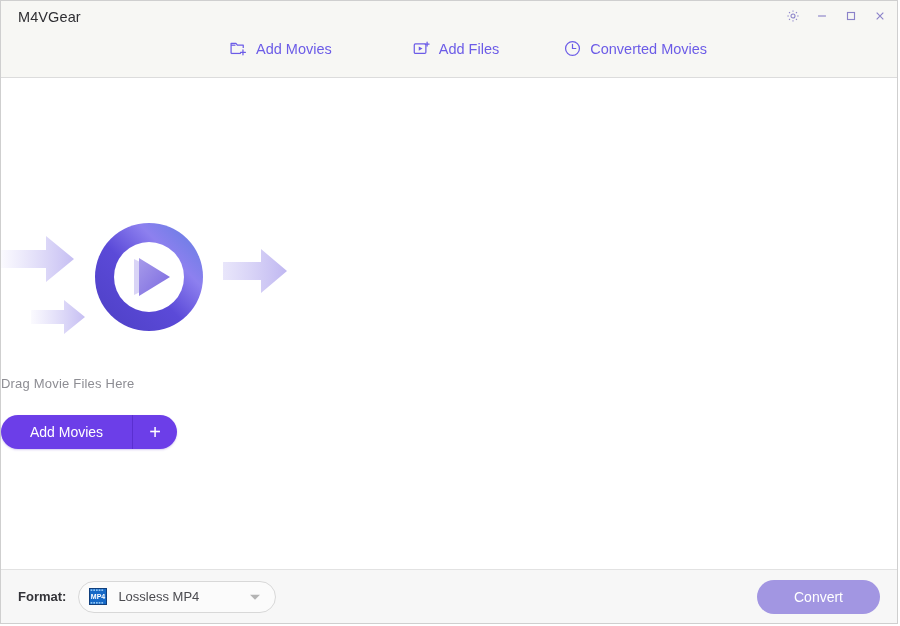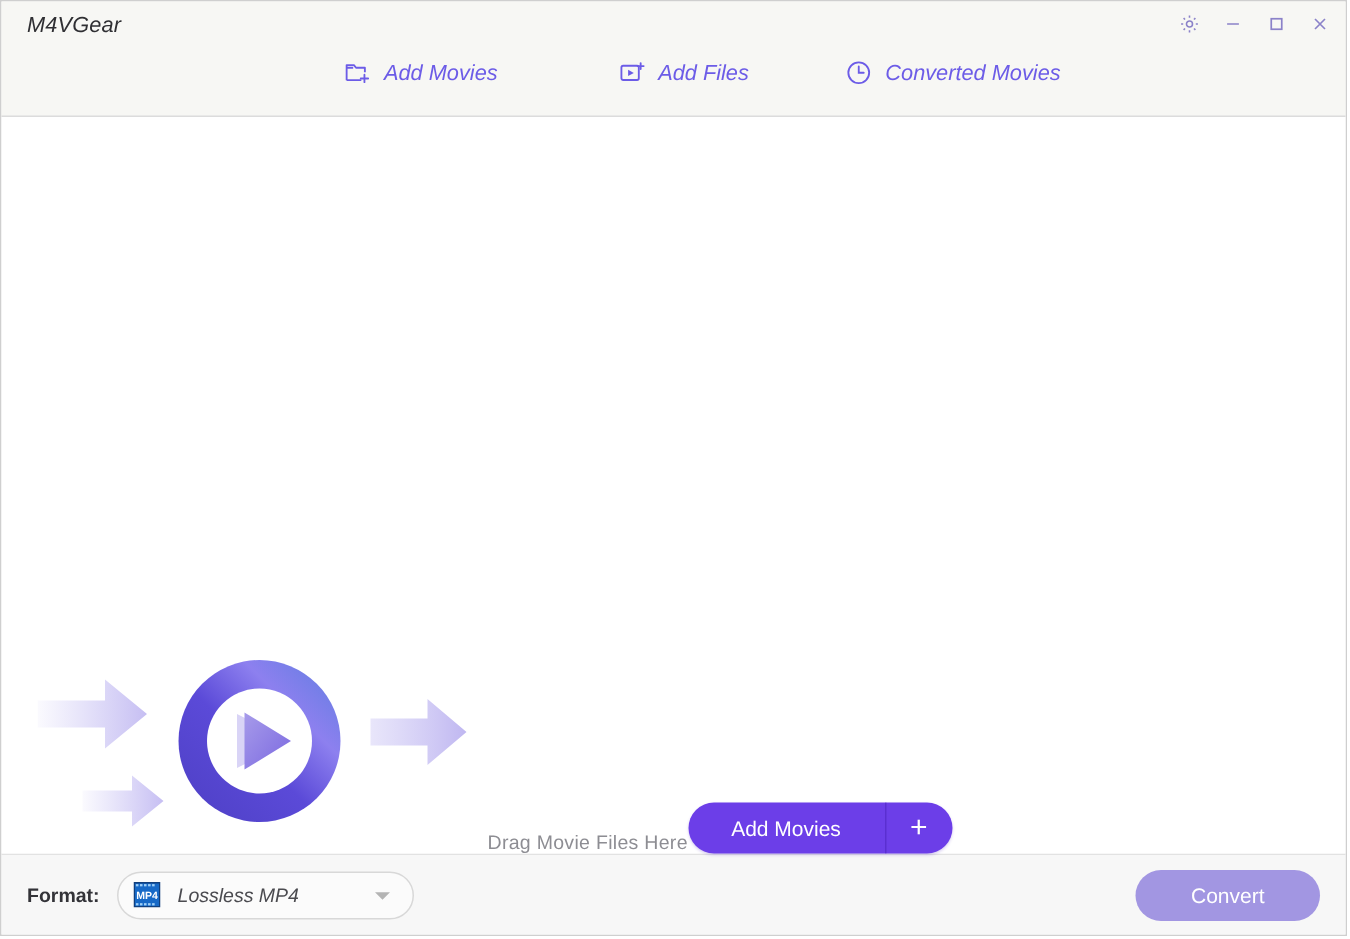--- a/index.html
+++ b/index.html
@@ -25,21 +25,20 @@
     flex-direction: column;
   }
 
   
   .header {
     position: relative;
     height: 76px;
     background: #f7f7f4;
     border-bottom: 1px solid #dcdcdc;
     flex: none;
-    font-style: italic;
   }
   .app-title {
     position: absolute;
     left: 17px;
     top: 8px;
     font-size: 14.5px;
     color: #2f2f33;
     letter-spacing: .1px;
   }
   .win-controls {
@@ -93,23 +92,22 @@
   .content {
     flex: 1 1 auto;
     position: relative;
     background: #ffffff;
   }
   .drop-zone {
     position: absolute;
     left: 0; right: 0;
     top: 0; bottom: 0;
     display: flex;
-    flex-direction: row;
-    align-items: flex-end;
-    padding-left: 24px;
+    flex-direction: column;
+    align-items: flex-start;
   }
   .hero-art {
     margin-top: 124px;
     width: 300px;
     height: 150px;
     display: block;
   }
   .drag-text {
     margin-top: 24px;
     font-size: 13px;
@@ -182,21 +180,20 @@
     width: 18px;
     height: 17px;
     flex: none;
     display: block;
   }
   .fmt-value {
     flex: 1 1 auto;
     font-size: 13px;
     color: #4b4b50;
     margin-left: 11px;
-    font-style: italic;
   }
   .fmt-chevron {
     width: 12px;
     height: 8px;
     flex: none;
     margin-right: 8px;
     display: block;
   }
   .convert-btn {
     margin-left: auto;

